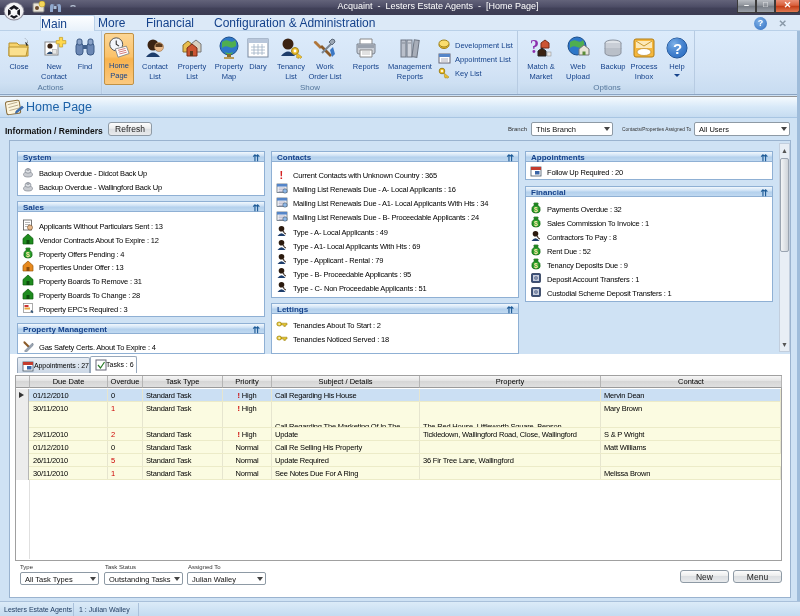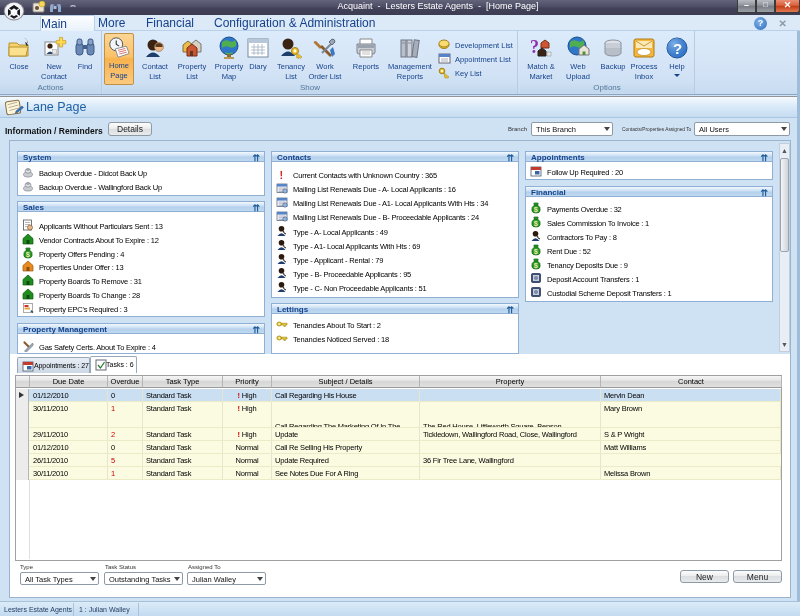--- a/index.html
+++ b/index.html
@@ -296,31 +296,31 @@
             <stop offset="0" stop-color="#7fb2e8"></stop>
             <stop offset="1" stop-color="#2d6fc4" stop-opacity="0.2"></stop>
           </radialGradient>
         </defs>
       </svg>
       <span class="rlbl">Help<br><span style="display:inline-block;width:0;height:0;border-left:3px solid transparent;border-right:3px solid transparent;border-top:3px solid #15428b;vertical-align:2px"></span></span>
     </div>
 </div>
 
 <div class="abs" id="pagehdr">
-    <span class="ph-txt">Lane Page</span>
+    <span class="ph-txt">Home Page</span>
 <svg style="position:absolute;left:4px;top:1px" width="20" height="19" viewBox="0 0 20 19">
 <rect x="2" y="3" width="14" height="13" rx="2" fill="#fdf6df" stroke="#8a6d3b" transform="rotate(-8 9 9)"></rect>
 <path d="M4 6 l10 -1.2 M4.5 9 l10 -1.2 M5 12 l10 -1.2" stroke="#b0a080" stroke-width="0.8" transform="rotate(-8 9 9)"></path>
 <path d="M12 13 l6 -5 1.5 1.5 -6 5 -2.2 .8z" fill="#3a71b8" stroke="#24518c" stroke-width="0.5"></path>
 </svg>
   </div>
 
 <div class="abs" id="toolrow"></div>
 <div class="abs" id="inforem">Information / Reminders</div>
-<div class="abs btn" id="refreshbtn">Details</div>
+<div class="abs btn" id="refreshbtn">Refresh</div>
 <div class="abs minilbl" style="left:508px;top:126px">Branch</div>
 <div class="dd" style="left:531px;top:122px;width:82px;height:14px">
     <span class="dtxt">This Branch</span>
     <span class="darr"></span>
   </div>
 <div class="abs minilbl" style="left:622px;top:126px;transform:scaleX(0.8);transform-origin:0 0">Contacts/Properties Assigned To</div>
 <div class="dd" style="left:694px;top:122px;width:96px;height:14px">
     <span class="dtxt">All Users</span>
     <span class="darr"></span>
   </div>

